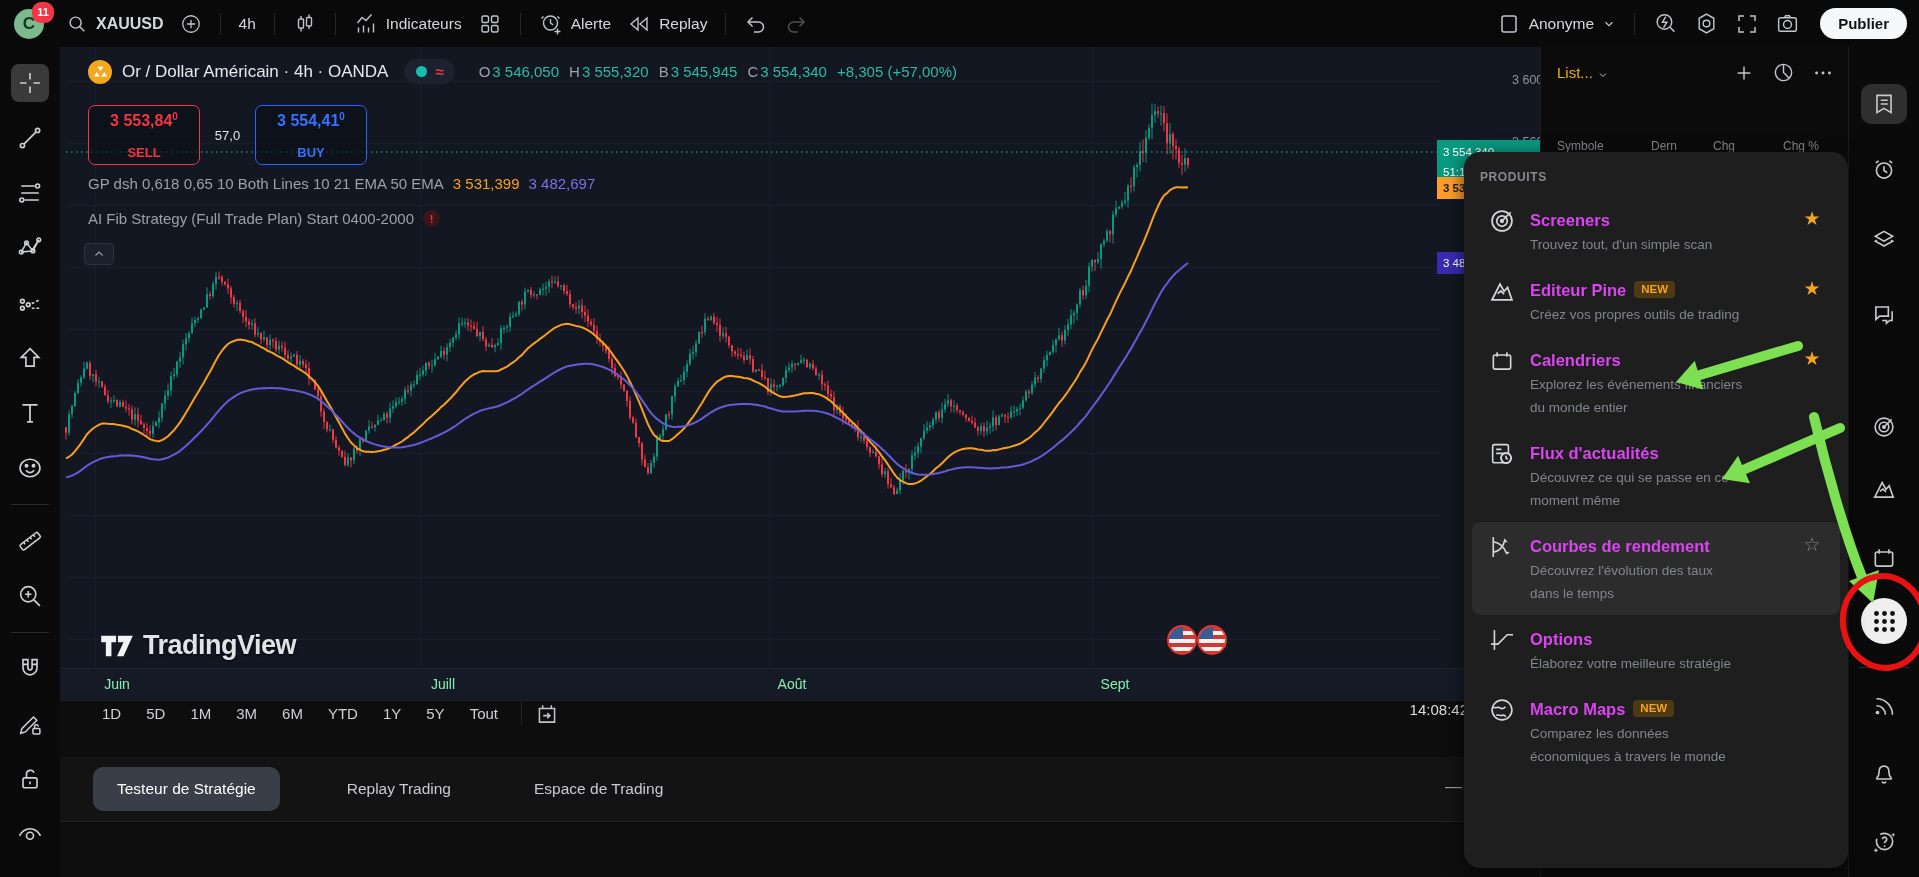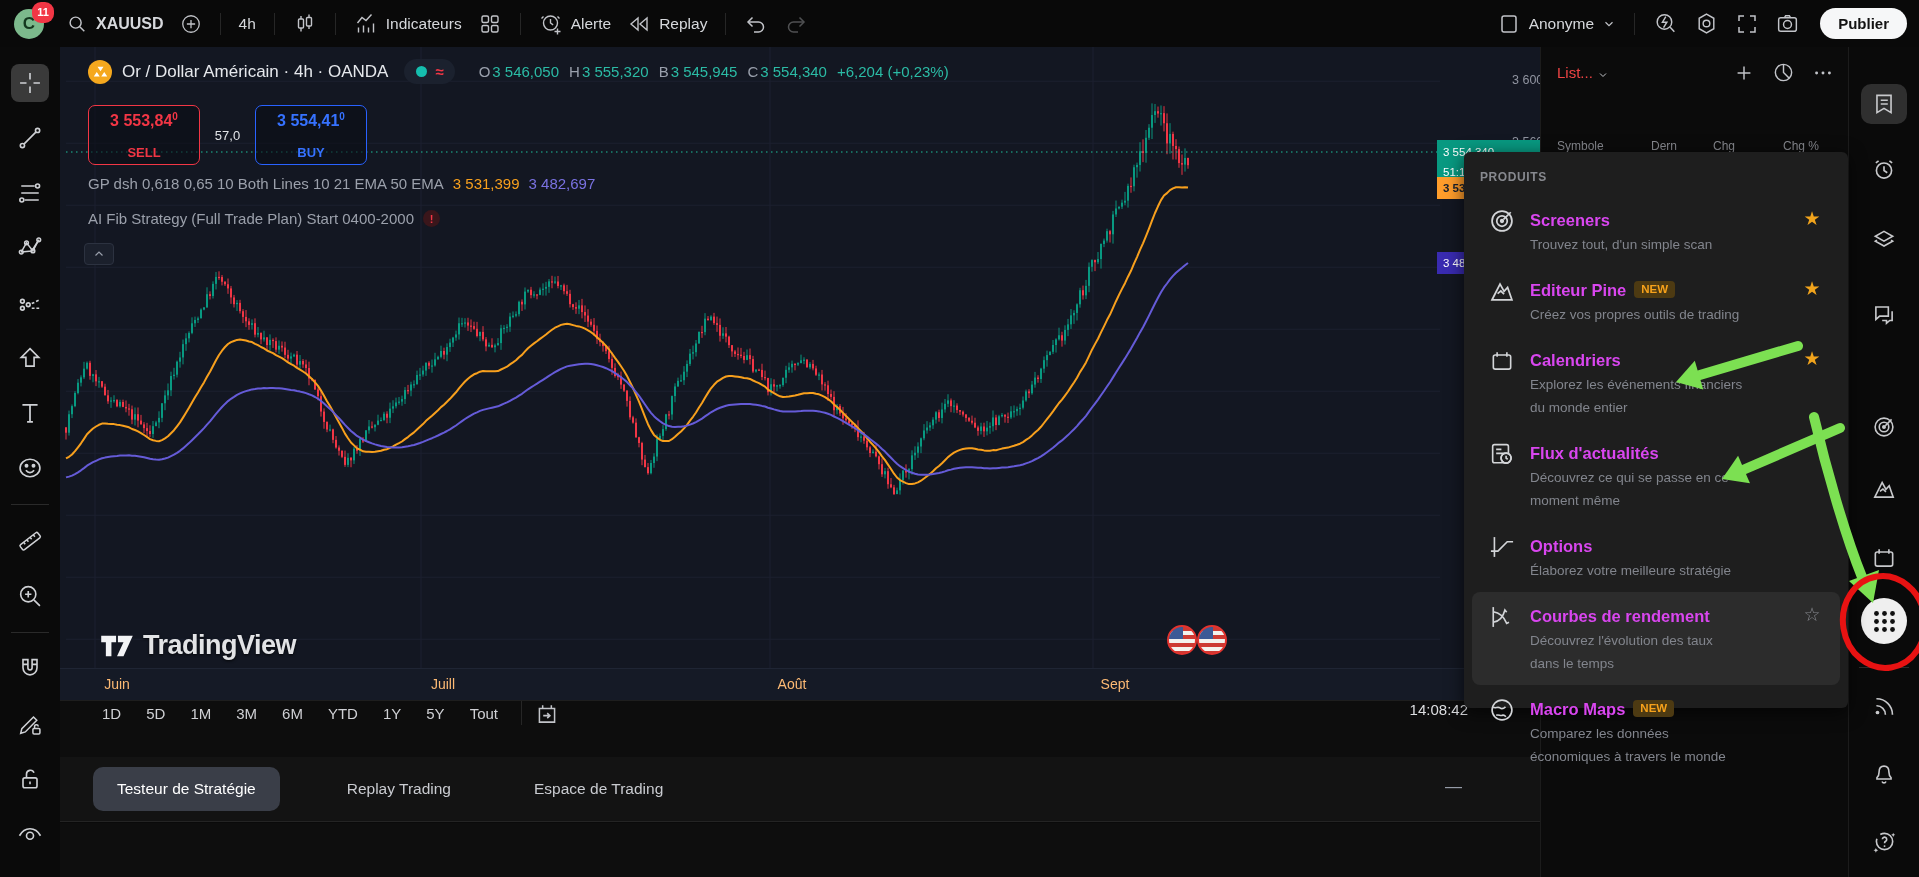--- a/index.html
+++ b/index.html
@@ -25,21 +25,21 @@
   
   #left-toolbar{position:absolute;left:0;top:47px;width:60px;height:830px;background:#0a0a0a;z-index:20;
           display:flex;flex-direction:column;align-items:center;}
   .lt-item{width:38px;height:38px;border-radius:8px;display:flex;align-items:center;justify-content:center;
           margin-top:17px;color:#cfd1d5;cursor:pointer;}
   .lt-item.active{background:#3a3a3a;}
   .lt-sep{width:38px;height:1px;background:#2a2a2a;margin-top:17px;}
   
   #chart-bg{position:absolute;left:60px;top:47px;width:1480px;height:621px;background:#131722;}
   #date-axis{position:absolute;left:60px;top:668px;width:1480px;height:32px;background:#151a26;
-          border-top:1px solid #1f2534;font-size:14px;color:#fdba74;}
+          border-top:1px solid #1f2534;font-size:14px;color:#86efac;}
   #date-axis span{position:absolute;top:7px;transform:translateX(-50%);}
   #chart-svg{position:absolute;left:60px;top:0;z-index:2;pointer-events:none;}
   #chart-ui{position:absolute;left:60px;top:47px;width:1380px;height:621px;z-index:5;}
   #sym-row{position:absolute;left:28px;top:12px;display:flex;align-items:center;gap:10px;}
   #gold-ico{width:24px;height:24px;border-radius:50%;background:#f5a81e;display:flex;align-items:center;justify-content:center;}
   #sym-title{font-size:17px;color:#e6e8ec;}
   #feed-pill{display:flex;align-items:center;gap:8px;background:#1b212e;border-radius:13px;padding:4px 12px;margin-left:6px;}
   #feed-dot{width:11px;height:11px;border-radius:50%;background:#15beae;}
   #feed-sq{color:#f23645;font-weight:bold;font-size:15px;letter-spacing:-1px;}
   #ohlc{display:flex;gap:10px;font-size:15px;margin-left:14px;white-space:nowrap;}
@@ -78,33 +78,33 @@
   #clock{margin-left:auto;margin-right:72px;font-size:15px;color:#dddee1;}
   #tabs-row{position:absolute;left:60px;top:757px;width:1480px;height:65px;background:#131313;border-bottom:1px solid #242424;
           display:flex;align-items:center;padding-left:33px;z-index:6;gap:35px;}
   .tab{font-size:15.5px;color:#c9cbd0;margin-right:48px;cursor:pointer;}
   .tab.active{background:#3a3e48;color:#fff;border-radius:10px;padding:13px 24px;margin-right:32px;}
   #panel-min{position:absolute;left:1385px;top:20px;color:#9aa0ac;font-size:17px;cursor:pointer;}
   #btm-fill{position:absolute;left:60px;top:823px;width:1480px;height:54px;background:#0e0e0e;z-index:5;}
   
   #watchlist{position:absolute;left:1540px;top:47px;width:308px;height:830px;background:#0b0b0b;border-left:1px solid #1c1c1c;z-index:8;}
   #wl-top{display:flex;align-items:center;padding:14px 14px 0 16px;}
-  #wl-list{font-size:15px;color:#ef4444;display:flex;align-items:flex-end;gap:4px;cursor:pointer;}
+  #wl-list{font-size:15px;color:#eab308;display:flex;align-items:flex-end;gap:4px;cursor:pointer;}
   #wl-icons{margin-left:auto;display:flex;align-items:center;gap:17px;}
   #wl-cols{position:absolute;left:0;top:92px;width:100%;font-size:12px;color:#87898f;}
   #wl-cols span{position:absolute;}
   
   #right-sidebar{position:absolute;left:1848px;top:47px;width:71px;height:830px;background:#0a0a0a;border-left:1px solid #1c1c1c;z-index:40;}
   .rs-item{position:absolute;left:50%;transform:translate(-50%,-50%);width:46px;height:40px;border-radius:10px;
           display:flex;align-items:center;justify-content:center;color:#c8c9cc;cursor:pointer;}
   .rs-item.active{background:#2f2f2f;}
   .rs-sep{position:absolute;left:10px;width:50px;height:1px;background:#2c2c2c;}
   #apps-circle{width:46px;height:46px;border-radius:50%;background:#efefef;display:flex;align-items:center;justify-content:center;}
   
-  #products-menu{position:absolute;left:1464px;top:152px;width:384px;height:556px;background:#1e1e1e;border-radius:6px;
+  #products-menu{position:absolute;left:1464px;top:152px;width:384px;height:716px;background:#1e1e1e;border-radius:16px;
           box-shadow:0 4px 18px rgba(0,0,0,.65);z-index:50;padding-top:14px;}
   #pm-title{font-size:12px;font-weight:bold;letter-spacing:.6px;color:#87898f;padding:4px 16px 12px;}
   .m-item{display:flex;padding:10.5px 16px;cursor:pointer;margin:0 8px;border-radius:8px;}
   .m-item.hl{background:#2c2c2c;}
   .m-ico{width:28px;height:28px;margin-right:14px;color:#d3d5d8;flex:none;}
   .m-body{flex:1;min-width:0;}
   .m-title-row{display:flex;align-items:center;gap:8px;line-height:26px;}
   .m-title{font-size:16.5px;font-weight:600;color:#d946ef;white-space:nowrap;}
   .m-badge{background:#4d3a12;color:#f7a21b;font-size:11.5px;font-weight:bold;border-radius:4px;padding:2px 7px;line-height:13px;}
   .m-desc{font-size:13.5px;color:#82858d;line-height:23px;max-width:215px;}
@@ -1140,21 +1140,21 @@
       <span id="sym-title">Or / Dollar Américain · 4h · OANDA</span>
       <span id="feed-pill">
         <span id="feed-dot"></span>
         <span id="feed-sq">≈</span>
       </span>
       <span id="ohlc">
         <span><span class="lbl">O</span><span class="val">3 546,050</span></span>
         <span><span class="lbl">H</span><span class="val">3 555,320</span></span>
         <span><span class="lbl">B</span><span class="val">3 545,945</span></span>
         <span><span class="lbl">C</span><span class="val">3 554,340</span></span>
-        <span class="chg">+6,204 (+0,23%)</span>
+        <span class="chg">+8,305 (+57,00%)</span>
       </span>
     </div>
 
     <div id="trade-row">
       <div class="trade-box" id="sell-box">
         <div class="trade-price"><span>3 553,84</span><sup>0</sup></div>
         <div class="trade-name">SELL</div>
       </div>
       <div id="spread">57,0</div>
       <div class="trade-box" id="buy-box">
@@ -1432,52 +1432,52 @@
               <path d="M15.5 13.6v1.9l1.4 1"></path>
             </svg>
           </span>
           <div class="m-body">
             <div class="m-title-row">
               <span class="m-title">Flux d'actualités</span>
             </div>
             <div class="m-desc">Découvrez ce qui se passe en ce moment même</div>
           </div>
         </div>
-        <div class="m-item">
-          <span class="m-ico ico">
-            <svg width="28" height="28" viewBox="0 0 24 24" fill="none" stroke="currentColor" stroke-width="1.4">
-              <path d="M5.5 3.5v17"></path>
-              <path d="M2.5 15.5h6l8-8h5"></path>
-            </svg>
-          </span>
-          <div class="m-body">
-            <div class="m-title-row">
-              <span class="m-title">Options</span>
-            </div>
-            <div class="m-desc">Élaborez votre meilleure stratégie</div>
-          </div>
-        </div>
         <div class="m-item hl">
           <span class="m-ico ico">
             <svg width="28" height="28" viewBox="0 0 24 24" fill="none" stroke="currentColor" stroke-width="1.4">
               <path d="M4.5 3.5v17"></path>
               <path d="M4.5 16.5c5.5-.8 8.5-4.5 10-10.5l1.5 2M4.5 7.5c5.5.8 9.5 5 11.5 10l2-1"></path>
             </svg>
           </span>
           <div class="m-body">
             <div class="m-title-row">
               <span class="m-title">Courbes de rendement</span>
             </div>
             <div class="m-desc">Découvrez l'évolution des taux dans le temps</div>
           </div>
           <span class="m-star star-outline">☆</span>
         </div>
         <div class="m-item">
           <span class="m-ico ico">
             <svg width="28" height="28" viewBox="0 0 24 24" fill="none" stroke="currentColor" stroke-width="1.4">
+              <path d="M5.5 3.5v17"></path>
+              <path d="M2.5 15.5h6l8-8h5"></path>
+            </svg>
+          </span>
+          <div class="m-body">
+            <div class="m-title-row">
+              <span class="m-title">Options</span>
+            </div>
+            <div class="m-desc">Élaborez votre meilleure stratégie</div>
+          </div>
+        </div>
+        <div class="m-item">
+          <span class="m-ico ico">
+            <svg width="28" height="28" viewBox="0 0 24 24" fill="none" stroke="currentColor" stroke-width="1.4">
               <circle cx="12" cy="12" r="8.5"></circle>
               <path d="M4.5 9.5c1.8 1.6 3.8-.8 5.8.7 1.6 1.2 3.4.3 4.7-.9M7 16.5c2-.9 3.4.6 5 .1 1.4-.5 2.6.3 3.3 1.2"></path>
             </svg>
           </span>
           <div class="m-body">
             <div class="m-title-row">
               <span class="m-title">Macro Maps</span>
               <span class="m-badge">NEW</span>
             </div>
             <div class="m-desc">Comparez les données économiques à travers le monde</div>

